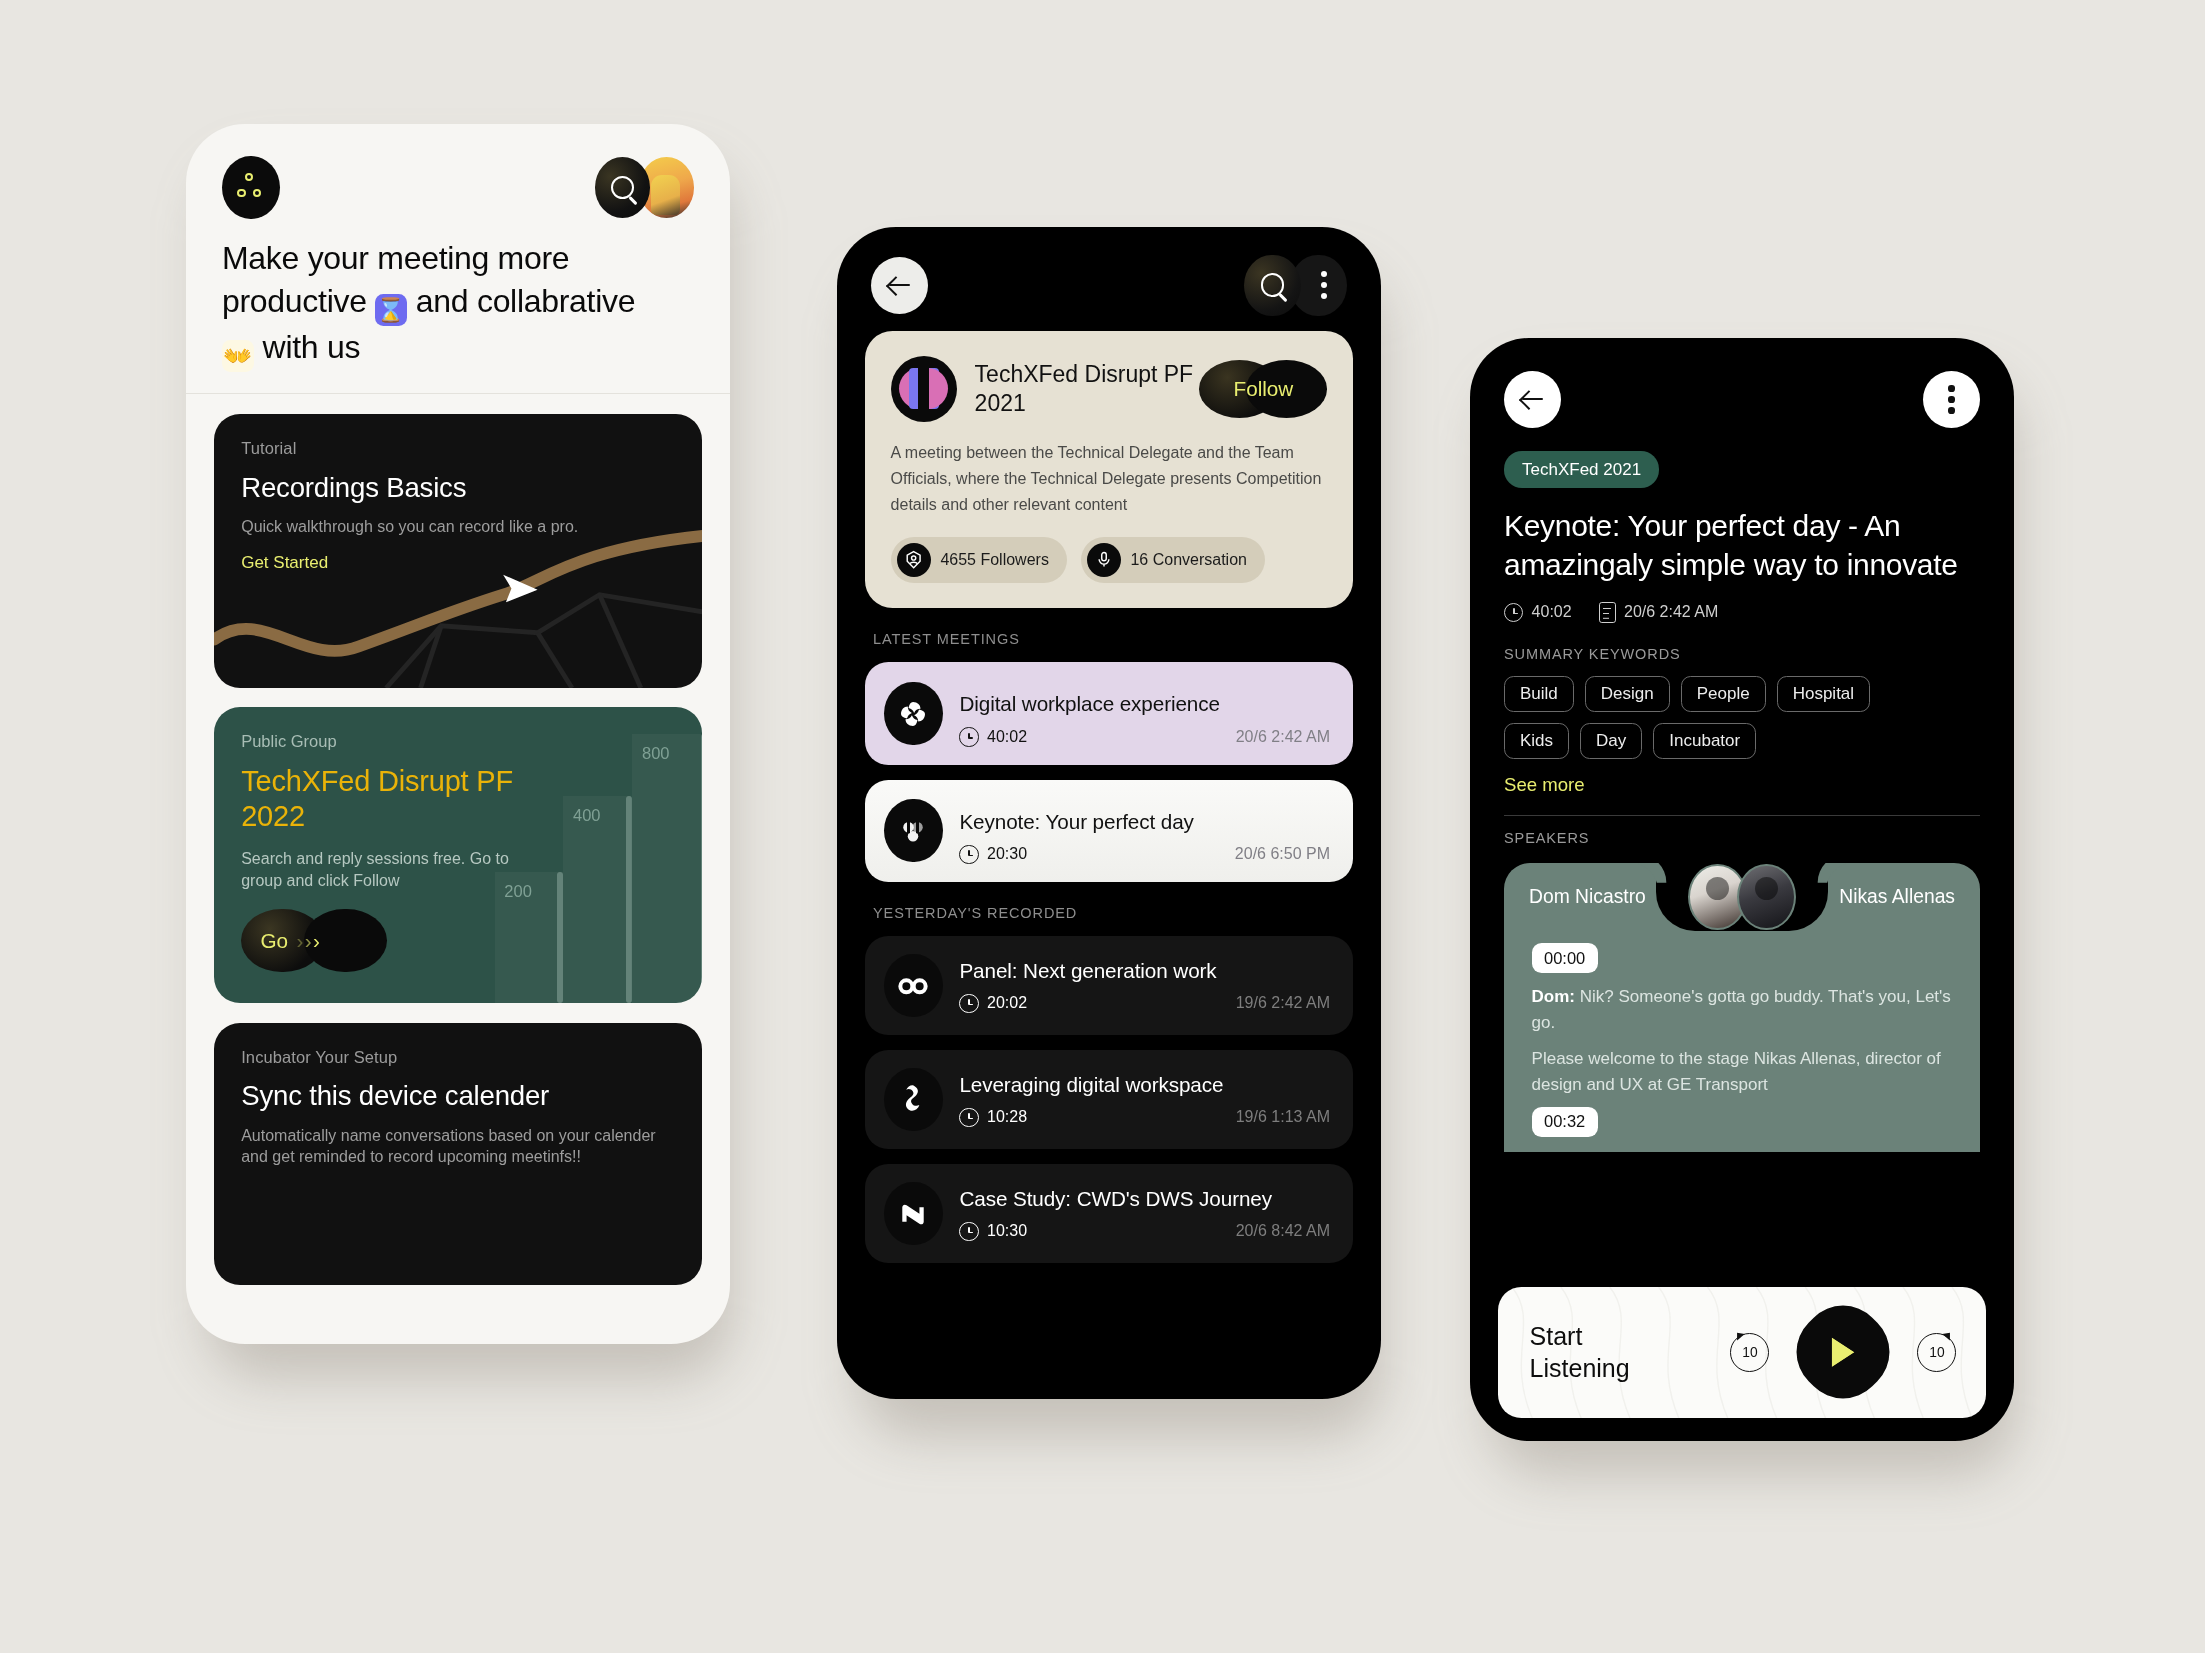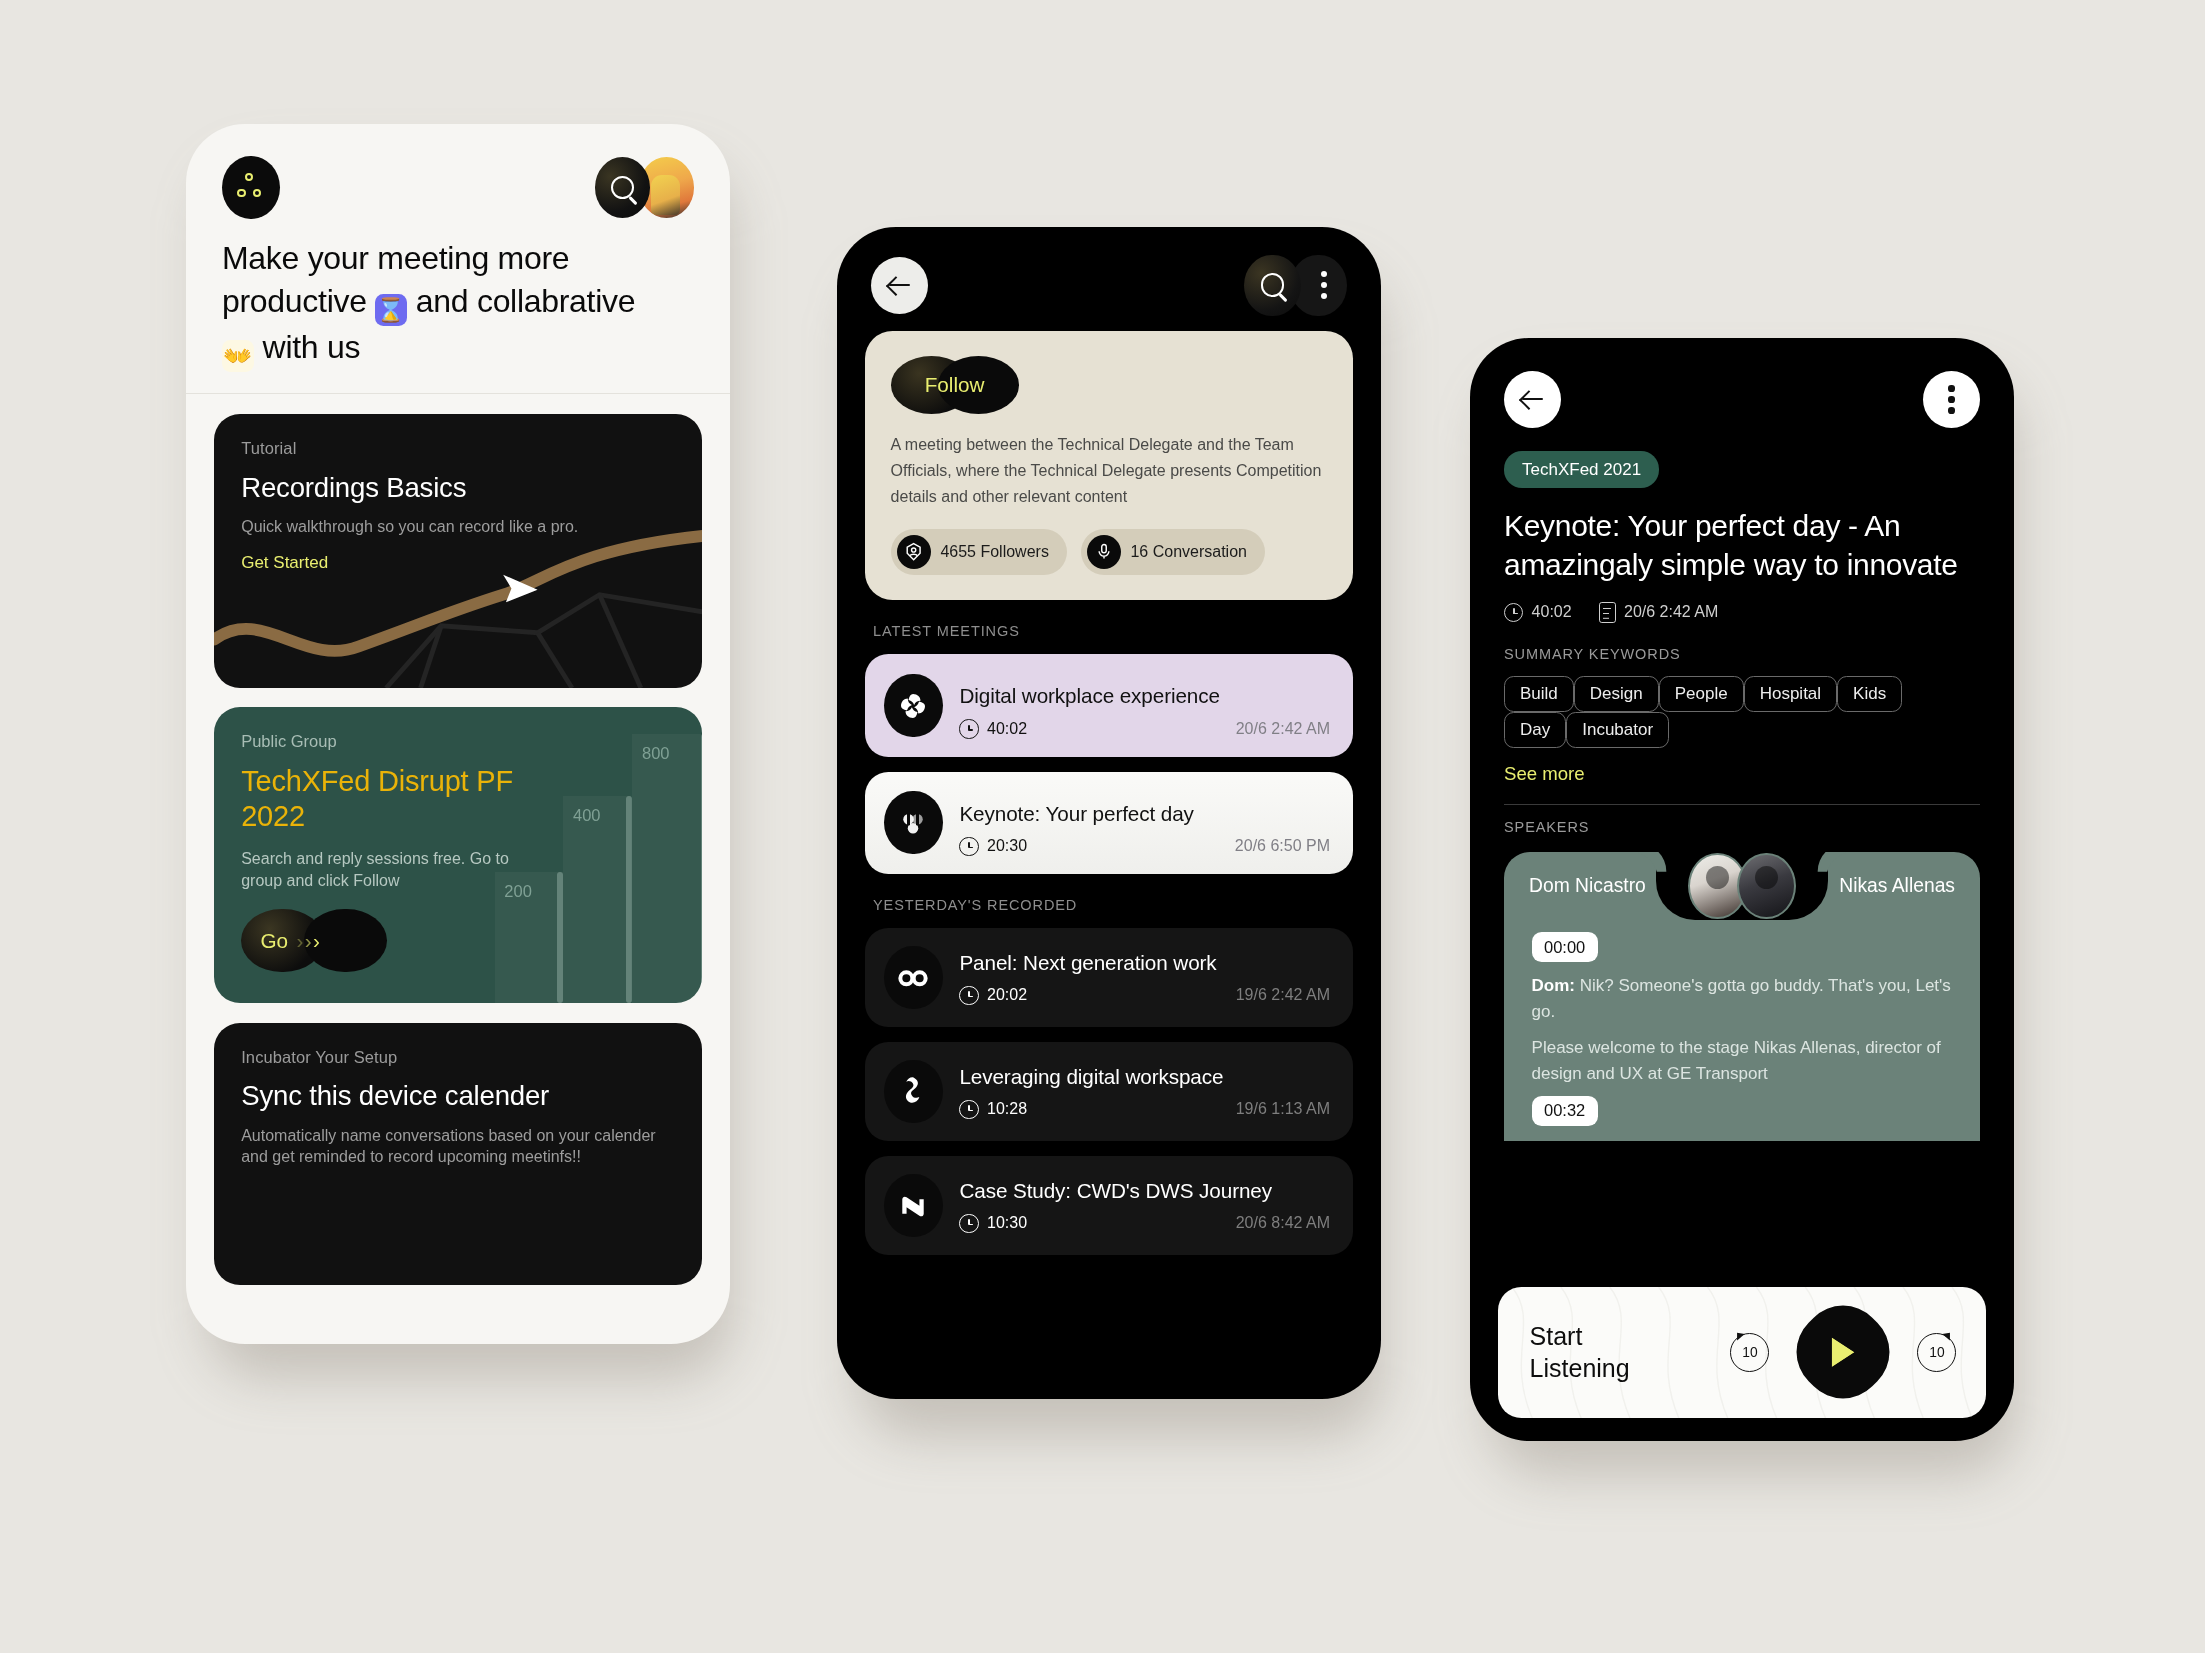--- a/index.html
+++ b/index.html
@@ -192,21 +192,21 @@
               padding: 8.3px 18px; border-radius: 18px; }
   #p3-title { font-size: 30px; color:#fff; font-weight:500; line-height:1.28; margin-top: 19.3px; letter-spacing:-0.3px; }
   .p3-meta { display:flex; align-items:center; gap: 27.6px; margin-top: 18px; color:#CFCFCF; font-size: 16px; }
   .p3-meta .it { display:flex; align-items:center; gap: 8.3px; }
   .doc-ico { width: 16.5px; height: 20.7px; border:1.8px solid currentColor; border-radius:2.8px; position:relative; }
   .doc-ico::before{content:"";position:absolute;left:2.8px;top:4.8px;width:8.3px;height:1.5px;background:currentColor;}
   .doc-ico::after {content:"";position:absolute;left:2.8px;top:9.6px;width:5.5px;height:1.5px;background:currentColor;
                    box-shadow: 0 4.8px 0 0 currentColor;}
 
   .p3-sec { font-size: 14.5px; letter-spacing:0.9px; color:#9A9A9A; margin-top: 23.4px; }
-  .kw-wrap { display:flex; flex-wrap:wrap; margin-top: 13.8px; max-width: 441px; }
+  .kw-wrap { display:flex; flex-wrap:wrap; gap: 11px; margin-top: 13.8px; max-width: 441px; }
   .kw { border:1.1px solid #6A6A6A; border-radius: 9.6px; color:#EDEDED; font-size: 17px; padding: 6.9px 15px; }
   .see-more { color:#E9EE70; font-size: 18.6px; margin-top: 15px; display:inline-block; }
   .hr { height:0.7px; background:#3A3A3A; margin-top: 19.3px; }
 
   #speakers-card { margin: 16.5px 0 0 0; background:#6B8279; border-radius: 26px 26px 0 0;
                    position:relative; padding: 0 0 0 0; height: 289px; overflow:hidden; }
   .sp-head { display:flex; align-items:center; justify-content:space-between; height: 68px; position:relative; }
   .sp-name { font-size: 19.3px; color:#fff; padding: 0 25px; }
   .sp-notch {
     position:absolute; left:50%; transform:translateX(-50%); top:0; width: 172px; height: 68px;
@@ -374,20 +374,30 @@
               <i></i>
               <i></i>
               <i></i>
             </div>
           </div>
       </div>
     </div>
 
     <div id="p2-hero">
       <div class="hero-top">
+        <div class="hero-left">
+          <div class="group-avatar">
+            <span class="ga-l"></span>
+              <span class="ga-mid"></span>
+              <span class="ga-r"></span>
+            <span class="ga-bar1"></span>
+              <span class="ga-bar2"></span>
+          </div>
+          <div class="hero-name">TechXFed Disrupt PF 2021</div>
+        </div>
         <div class="follow-btn">
           <span class="follow-lobe l"></span>
             <span class="follow-lobe r"></span>
           <span class="follow-text">Follow</span>
         </div>
       </div>
       <div class="hero-desc">A meeting between the Technical Delegate and the Team Officials, where the Technical Delegate presents Competition details and other relevant content</div>
       <div class="chips">
         <div class="chip">
           <span class="chip-ico">

